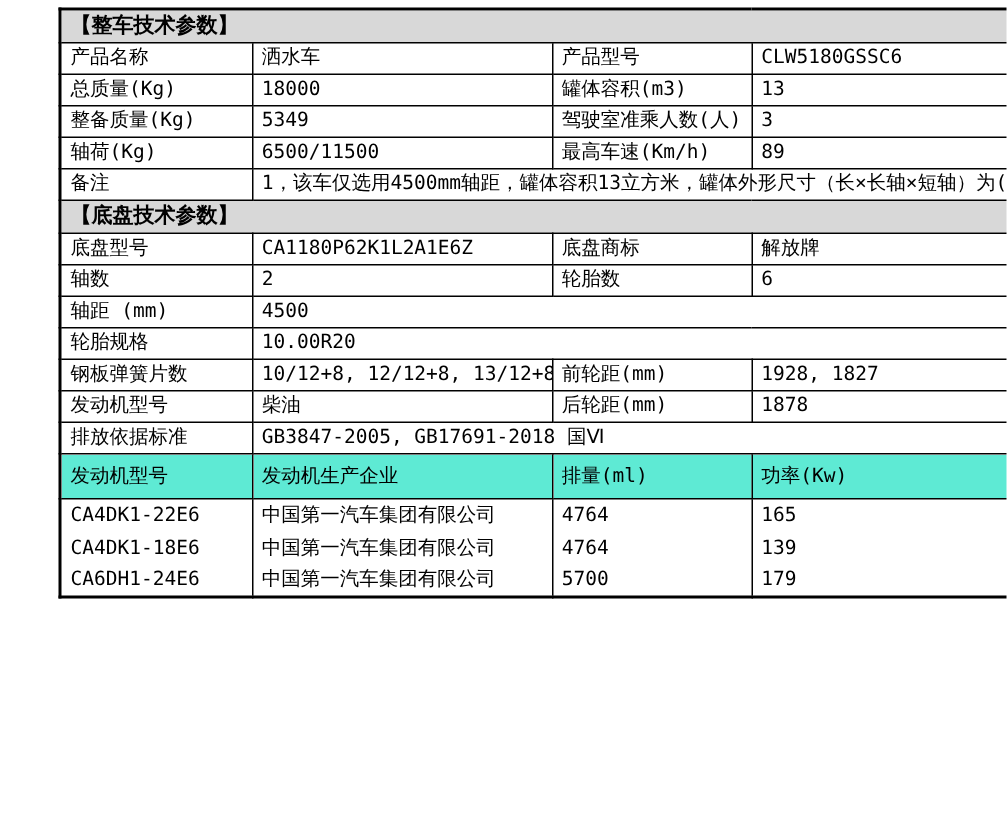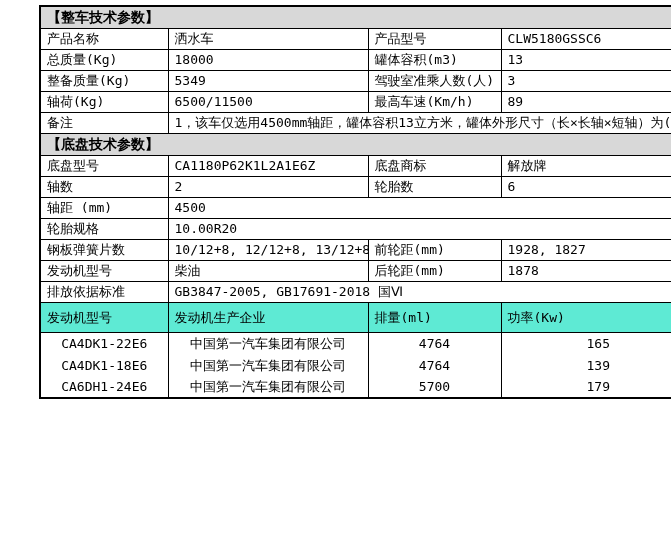--- a/index.html
+++ b/index.html
@@ -34,21 +34,20 @@
     height: 22px;
   }
   tr.engine-header td {
     background: #5eead4;
     height: 30px;
   }
   tr.engine-row td {
     border-top: none;
     border-bottom: none;
     height: 22px;
-    text-align: center;
   }
   td.remark-label { vertical-align: top; }
   td.remark-value {
     white-space: normal;
     line-height: 18.5px;
     padding: 2px 6px;
     height: auto;
   }
   td.mono-val { font-size: 12.5px; }
 </style>

